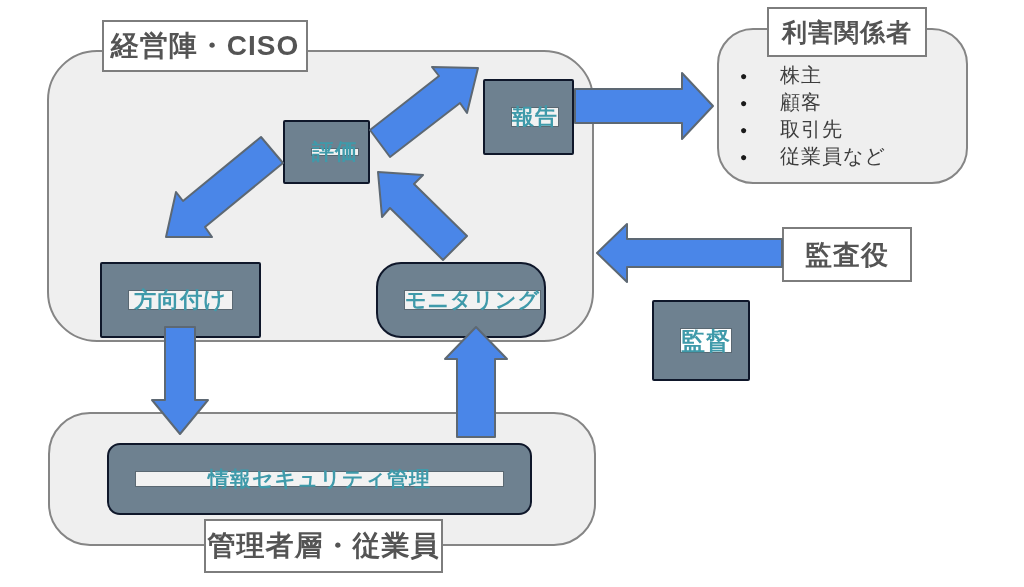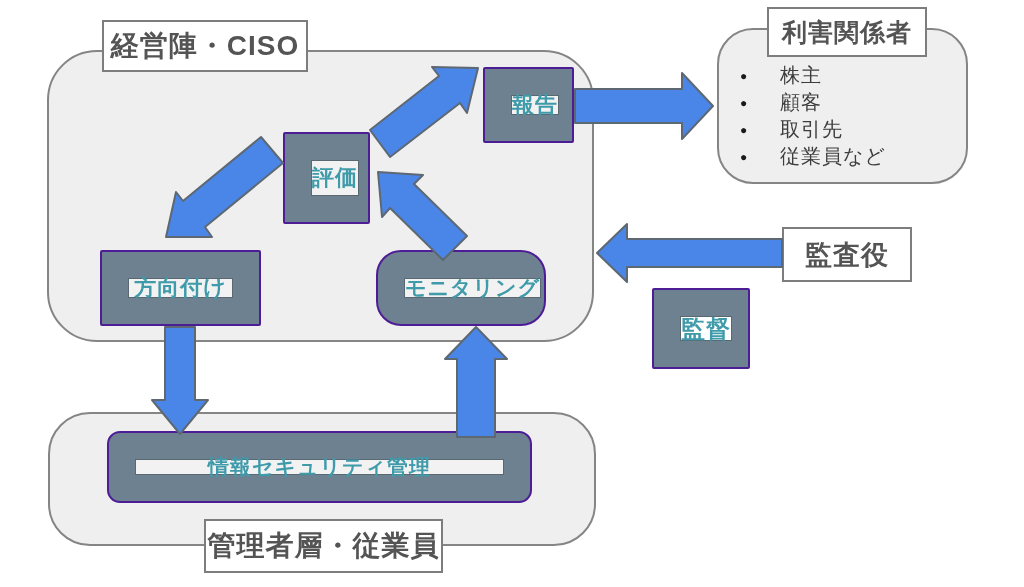--- a/index.html
+++ b/index.html
@@ -29,29 +29,29 @@
     box-sizing:border-box;display:flex;align-items:center;justify-content:center;
     color:var(--label-text);font-weight:600;letter-spacing:1px;white-space:nowrap;
   }
   .lbox.mgmt{left:102px;top:20px;width:206px;height:52px;font-size:28px;}
   .lbox.stakeholders{left:767px;top:7px;width:160px;height:50px;font-size:25px;}
   .lbox.auditor{left:782px;top:227px;width:130px;height:55px;font-size:27px;}
   .lbox.staff{left:204px;top:519px;width:239px;height:54px;font-size:28px;text-align:right;}
 
   
   .tbox{
-    position:absolute;background:var(--slate);border:2px solid #4c1d95;
-    box-sizing:border-box;padding:26px;display:flex;border-radius:2px;
+    position:absolute;background:var(--slate);border:2px solid #0f172a;
+    box-sizing:border-box;padding:26px;display:flex;border-radius:2px;margin-top:12px;
   }
   .tbox .inner{
     flex:1;border:1px solid #5a6872;background:#f2f2f2;
     display:flex;align-items:center;justify-content:center;
     color:var(--teal);font-weight:700;white-space:nowrap;letter-spacing:1px;
   }
-  .tbox.evaluate{left:283px;top:132px;width:87px;height:92px;}
+  .tbox.evaluate{left:283px;top:108px;width:87px;height:64px;}
   .tbox.evaluate .inner{font-size:22px;}
   .tbox.report{left:483px;top:67px;width:91px;height:76px;}
   .tbox.report .inner{font-size:22px;}
   .tbox.direct{left:100px;top:250px;width:161px;height:76px;}
   .tbox.direct .inner{font-size:22px;}
   .tbox.monitor{left:376px;top:250px;width:170px;height:76px;border-radius:25px;}
   .tbox.monitor .inner{font-size:21px;}
   .tbox.oversight{left:652px;top:288px;width:98px;height:81px;}
   .tbox.oversight .inner{font-size:24px;background:#ffffff;}
   .tbox.infosec{left:107px;top:431px;width:425px;height:72px;border-radius:13px;}

